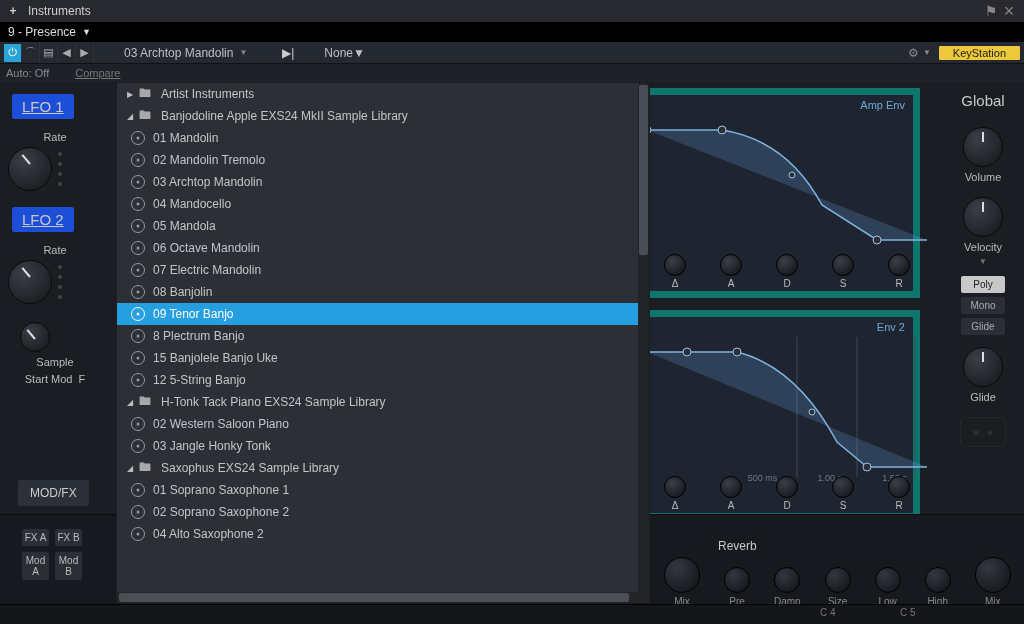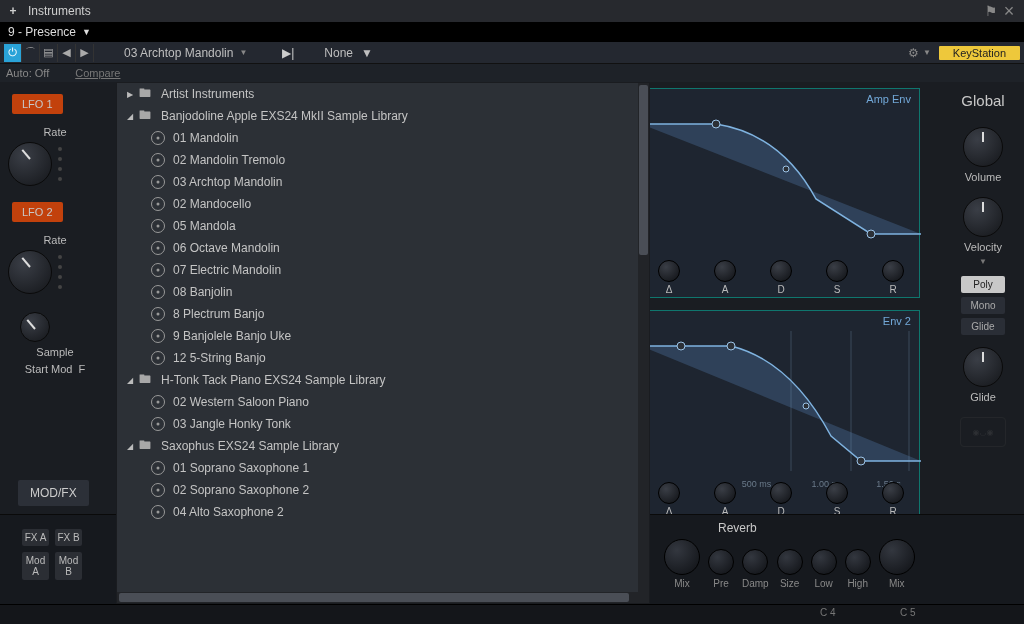--- a/index.html
+++ b/index.html
@@ -14,34 +14,34 @@
 
   .trackbar { height:20px; background:#000; color:#ddd; display:flex; align-items:center; padding:0 8px; font-size:12px; }
   .trackbar .caret { margin-left:6px; font-size:9px; }
 
   .toolbar { height:22px; background:#242830; display:flex; align-items:center; padding:0 4px; border-bottom:1px solid #111; }
   .tb-btn { width:18px; height:18px; display:flex; align-items:center; justify-content:center; color:#aaa; font-size:11px; border-right:1px solid #333; cursor:pointer; }
   .tb-btn.power { background:#2aa3d8; color:#fff; }
   .tb-preset { margin-left:30px; min-width:140px; color:#bfbfbf; display:flex; align-items:center; gap:6px; cursor:pointer; }
   .tb-preset .caret { font-size:8px; color:#888; }
   .tb-next { margin-left:18px; color:#ccc; cursor:pointer; }
-  .tb-none { margin-left:30px; min-width:70px; color:#bfbfbf; display:flex; align-items:center; gap:8px; cursor:pointer; }
+  .tb-none { margin-left:30px; min-width:70px; color:#bfbfbf; display:flex; align-items:center; cursor:pointer; }
   .tb-spacer { flex:1; }
   .tb-gear { color:#888; margin-right:4px; cursor:pointer; }
   .tb-keyst { background:#eec83b; color:#222; padding:1px 14px; font-size:11px; border-radius:1px; }
 
   .toolbar2 { height:18px; background:#1e2228; display:flex; align-items:center; padding:0 6px; color:#888; font-size:11px; }
   .toolbar2 .auto { margin-right:26px; }
   .toolbar2 .compare { color:#777;text-decoration:underline; }
 
   .main { position:absolute; top:82px; left:0; right:0; bottom:0; }
 
   
   .left { position:absolute; left:0; top:0; width:110px; height:430px; padding:6px 8px; }
-  .lfo-title { color:#c8c8c8; font-size:11px; margin:6px 0 8px 4px; background:#c2410c; padding:4px 10px; border-radius:2px; display:inline-block; }
+  .lfo-title { color:#c8c8c8; font-size:15px; margin:6px 0 8px 4px; background:#1d4ed8; padding:4px 10px; border-radius:2px; display:inline-block;text-decoration:underline; }
   .lbl { font-size:11px; color:#bbb; text-align:center; margin:4px 0; }
   .knob-wrap { display:flex; align-items:center; gap:6px; margin-bottom:10px; }
   .dots { display:flex; flex-direction:column; gap:6px; }
   .dots span { width:4px; height:4px; border-radius:50%; background:#444; }
   .knob { width:44px; height:44px; border-radius:50%; background:radial-gradient(circle at 35% 30%, #3a3e46, #14161a); border:1px solid #0a0a0a; position:relative; }
   .knob::after { content:""; position:absolute; left:50%; top:4px; width:2px; height:12px; background:#ddd; transform-origin:bottom center; transform:translateX(-50%) rotate(-40deg); }
   .knob.small { width:30px; height:30px; }
   .left .sample-lbl { font-size:11px; color:#bbb; text-align:center; margin-top:4px; line-height:1.2; }
 
   .modfx-btn { position:absolute; left:18px; top:398px; background:#2c3038; color:#ccc; padding:6px 12px; font-size:12px; border-radius:2px; cursor:pointer; }
@@ -50,52 +50,52 @@
   .right { position:absolute; right:0; top:0; width:82px; height:430px; padding:10px 6px; text-align:center; }
   .right .gtitle { color:#c8c8c8; font-size:15px; margin-bottom:18px;text-align:center; }
   .right .rknob { width:40px; height:40px; border-radius:50%; background:radial-gradient(circle at 35% 30%, #3a3e46, #14161a); border:1px solid #0a0a0a; margin:8px auto 4px; position:relative; }
   .right .rknob::after { content:""; position:absolute; left:50%; top:4px; width:2px; height:10px; background:#ddd; transform:translateX(-50%); }
   .right .rlbl { font-size:11px; color:#bbb; margin-bottom:14px; }
   .mode-btn { display:block; width:44px; margin:4px auto; padding:3px 0; font-size:10px; color:#aaa; background:#2a2e36; border-radius:2px; cursor:pointer; }
   .mode-btn.active { background:#c8c8c8; color:#222; }
   .logo { width:46px; height:30px; margin:14px auto 0; opacity:.25; border:1px solid #444; border-radius:4px; display:flex; align-items:center; justify-content:center; font-size:8px; color:#666; }
 
   
-  .env-panel { position:absolute; left:640px; top:6px; width:280px; height:210px; background:#1e2530; border:1px solid #0f766e; }
+  .env-panel { position:absolute; left:640px; top:6px; width:280px; height:210px; background:#1e2530; border:7px solid #0f766e; }
   .env-panel.e2 { top:228px; }
   .env-title { position:absolute; right:8px; top:4px; color:#72a8d8; font-size:11px; }
   .env-svg { position:absolute; left:0; top:20px; width:280px; height:140px; }
   .env-labels { position:absolute; left:0; bottom:30px; width:280px; display:flex; justify-content:space-around; font-size:9px; color:#6a7a8a; }
   .env-knobs { position:absolute; left:0; bottom:0; width:280px; height:40px; display:flex; justify-content:space-around; align-items:center; }
   .env-knobs .ek { text-align:center; }
   .env-knobs .ek .kn { width:22px; height:22px; border-radius:50%; background:radial-gradient(circle at 35% 30%, #3a3e46, #0e1014); border:1px solid #000; margin:0 auto; }
   .env-knobs .ek .kl { font-size:10px; color:#bbb; margin-top:2px; }
 
   
   .bottom { position:absolute; left:0; right:0; bottom:20px; height:90px; background:#16191e; border-top:1px solid #0a0a0a; display:flex; }
   .fxcol { width:104px; padding:8px 22px; }
   .fxrow { display:flex; gap:6px; margin-bottom:6px; }
   .fx-btn { flex:1; background:#2b2e34; color:#bbb; font-size:10px; padding:3px 0; text-align:center; border-radius:2px; cursor:pointer; }
-  .reverb { position:absolute; right:30px; top:6px; width:330px; }
+  .reverb { position:absolute; right:30px; top:24px; width:330px; }
   .reverb .rtitle { color:#c8c8c8; font-size:12px; margin:0 0 4px 54px; }
-  .reverb .rknobs { display:flex; gap:8px; align-items:flex-end; }
+  .reverb .rknobs { display:flex; gap:24px; align-items:flex-end; }
   .reverb .rk { text-align:center; }
   .reverb .rk .kn { width:26px; height:26px; border-radius:50%; background:radial-gradient(circle at 35% 30%, #33373f, #0e1014); border:1px solid #000; margin:0 auto; }
   .reverb .rk.big .kn { width:36px; height:36px; }
   .reverb .rk .kl { font-size:10px; color:#888; margin-top:3px; }
 
   .pianobar { position:absolute; left:0; right:0; bottom:0; height:20px; background:#14161a; border-top:1px solid #000; }
   .pianobar .oct { position:absolute; color:#777; font-size:10px; top:2px; }
 
   
   .tree { position:absolute; left:116px; top:0; width:534px; height:522px; background:#2c3036; border:1px solid #1a1c20; overflow:hidden; z-index:50; }
   .tree-inner { overflow-y:auto; height:510px; }
   .tree-row { display:flex; align-items:center; height:22px; padding-left:10px; color:#c4c4c4; cursor:pointer; white-space:nowrap; }
   .tree-row.folder { font-weight:normal; }
-  .tree-row.leaf { padding-left:34px; }
+  .tree-row.leaf { padding-left:14px; }
   .tree-row.selected { background:#259fe0; color:#fff; }
   .tree-row .arrow { width:12px; font-size:8px; color:#bbb; }
   .tree-row .ficon { width:16px; margin-right:6px; font-size:12px; color:#a8a8a8; }
   .tree-row .picon { width:14px; height:14px; border:1.5px solid #999; border-radius:50%; margin-right:8px; position:relative; flex-shrink:0; }
   .tree-row .picon::after { content:""; position:absolute; left:50%; top:50%; width:3px; height:3px; background:#999; border-radius:50%; transform:translate(-50%,-50%); }
   .tree-row.selected .picon { border-color:#fff; }
   .tree-row.selected .picon::after { background:#fff; }
   .tree-scroll { position:absolute; right:0; top:0; width:11px; height:510px; background:#222428; }
   .tree-thumb { position:absolute; right:1px; top:2px; width:9px; height:170px; background:#4a4e56; border-radius:2px; cursor:pointer; }
   .tree-hscroll { position:absolute; left:0; bottom:0; right:0; height:11px; background:#222428; }
@@ -339,45 +339,49 @@
         <div class="tree-row leaf">
           <span class="picon"></span>
           <span>02 Mandolin Tremolo</span>
         </div>
         <div class="tree-row leaf">
           <span class="picon"></span>
           <span>03 Archtop Mandolin</span>
         </div>
         <div class="tree-row leaf">
           <span class="picon"></span>
-          <span>02 Mandocello</span>
+          <span>04 Mandocello</span>
         </div>
         <div class="tree-row leaf">
           <span class="picon"></span>
           <span>05 Mandola</span>
         </div>
         <div class="tree-row leaf">
           <span class="picon"></span>
           <span>06 Octave Mandolin</span>
         </div>
         <div class="tree-row leaf">
           <span class="picon"></span>
           <span>07 Electric Mandolin</span>
         </div>
         <div class="tree-row leaf">
           <span class="picon"></span>
           <span>08 Banjolin</span>
         </div>
+        <div class="tree-row leaf selected">
+          <span class="picon"></span>
+          <span>09 Tenor Banjo</span>
+        </div>
         <div class="tree-row leaf">
           <span class="picon"></span>
           <span>8 Plectrum Banjo</span>
         </div>
         <div class="tree-row leaf">
           <span class="picon"></span>
-          <span>9 Banjolele Banjo Uke</span>
+          <span>15 Banjolele Banjo Uke</span>
         </div>
         <div class="tree-row leaf">
           <span class="picon"></span>
           <span>12 5-String Banjo</span>
         </div>
         <div class="tree-row folder">
           <span class="arrow">◢</span>
           <span class="ficon">🖿</span>
           <span>H-Tonk Tack Piano EXS24 Sample Library</span>
         </div>

